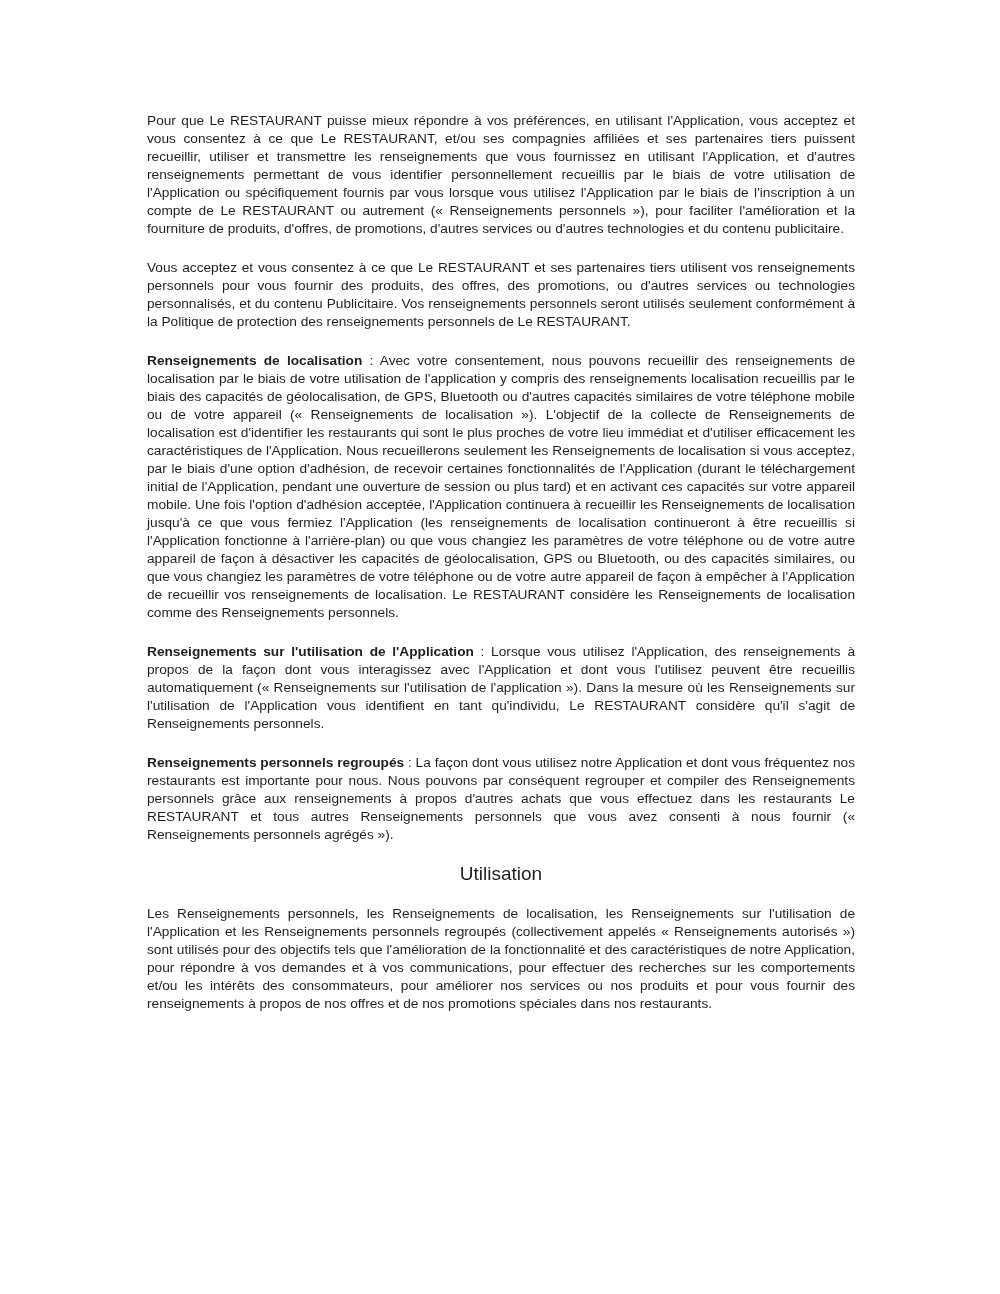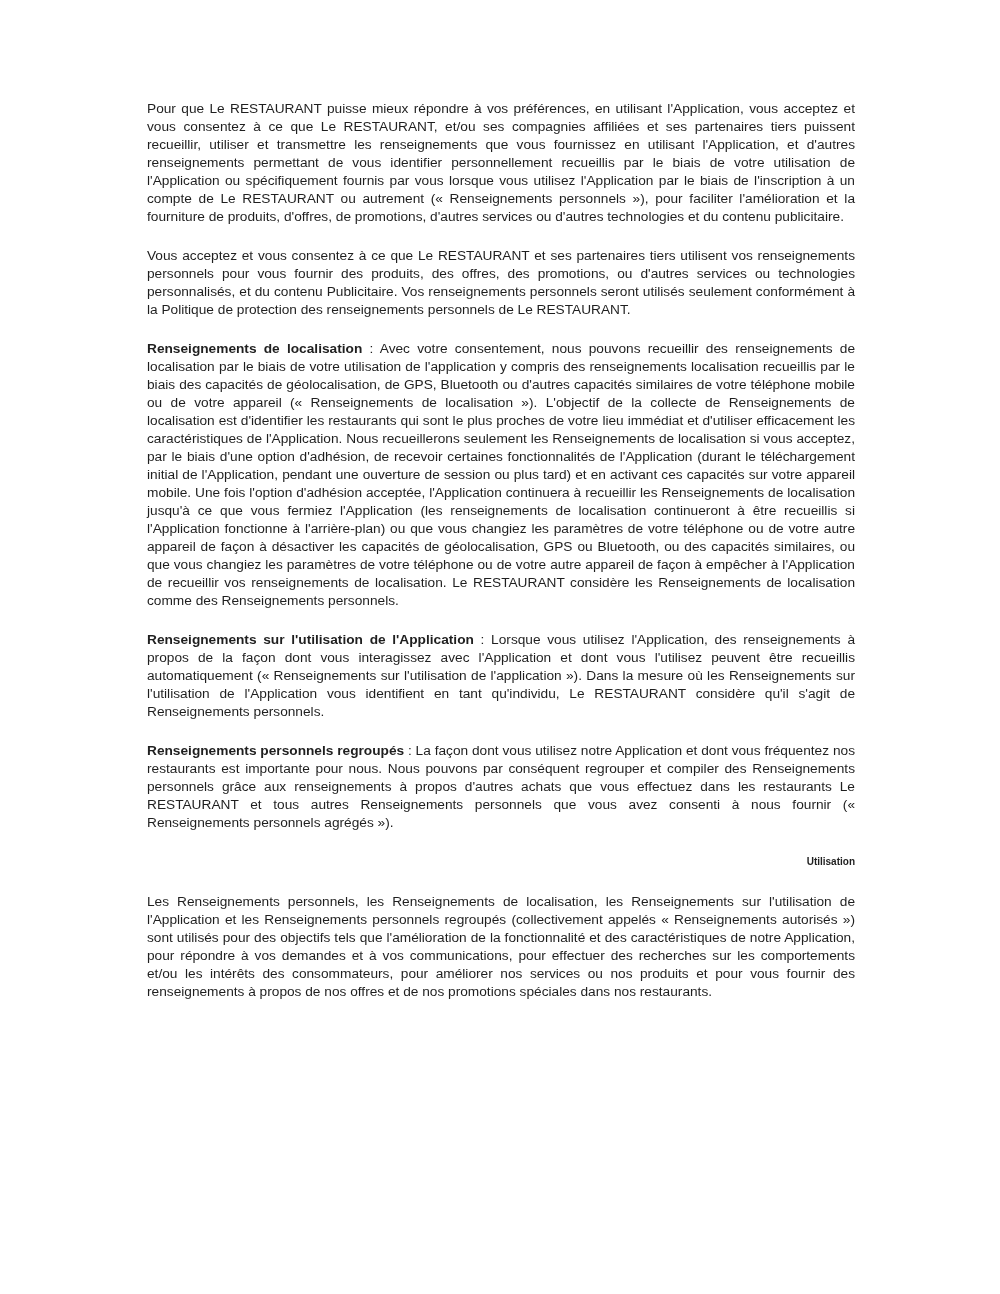--- a/index.html
+++ b/index.html
@@ -10,40 +10,40 @@
     width: 1000px;
     height: 1294px;
     background: #ffffff;
     font-family: "Liberation Sans", sans-serif;
     position: relative;
     overflow: hidden;
   }
   .page {
     position: absolute;
     left: 147px;
-    top: 100px;
+    top: 112px;
     width: 708px;
     color: #1f1f1f;
     font-size: 13.7px;
     line-height: 18px;
     text-align: justify;
   }
   .para {
     margin: 0 0 21px 0;
   }
   .lead {
     font-weight: bold;
     margin-top: 23px;
   }
   .heading {
-    font-size: 10px;
+    font-size: 19px;
     line-height: 18px;
-    font-weight: bold;
+    font-weight: normal;
     margin: 0 0 22px 0;
-    text-align: right;
+    text-align: center;
   }
 </style>
 </head>
 <body>
 
 <main class="page">
 
   <p class="para">Pour que Le RESTAURANT puisse mieux répondre à vos préférences, en utilisant l'Application, vous acceptez et vous consentez à ce que Le RESTAURANT, et/ou ses compagnies affiliées et ses partenaires tiers puissent recueillir, utiliser et transmettre les renseignements que vous fournissez en utilisant l'Application, et d'autres renseignements permettant de vous identifier personnellement recueillis par le biais de votre utilisation de l'Application ou spécifiquement fournis par vous lorsque vous utilisez l'Application par le biais de l'inscription à un compte de Le RESTAURANT ou autrement (« Renseignements personnels »), pour faciliter l'amélioration et la fourniture de produits, d'offres, de promotions, d'autres services ou d'autres technologies et du contenu publicitaire.</p>
 
   <p class="para">Vous acceptez et vous consentez à ce que Le RESTAURANT et ses partenaires tiers utilisent vos renseignements personnels pour vous fournir des produits, des offres, des promotions, ou d'autres services ou technologies personnalisés, et du contenu Publicitaire. Vos renseignements personnels seront utilisés seulement conformément à la Politique de protection des renseignements personnels de Le RESTAURANT.</p>

